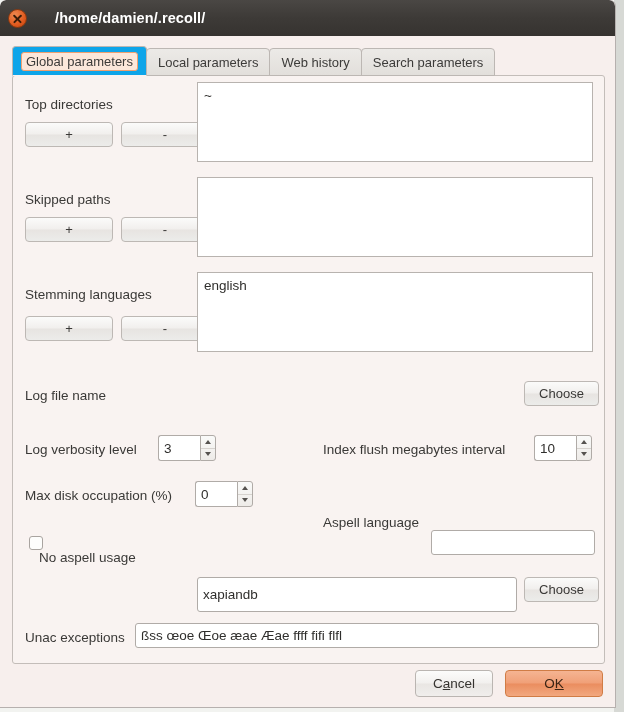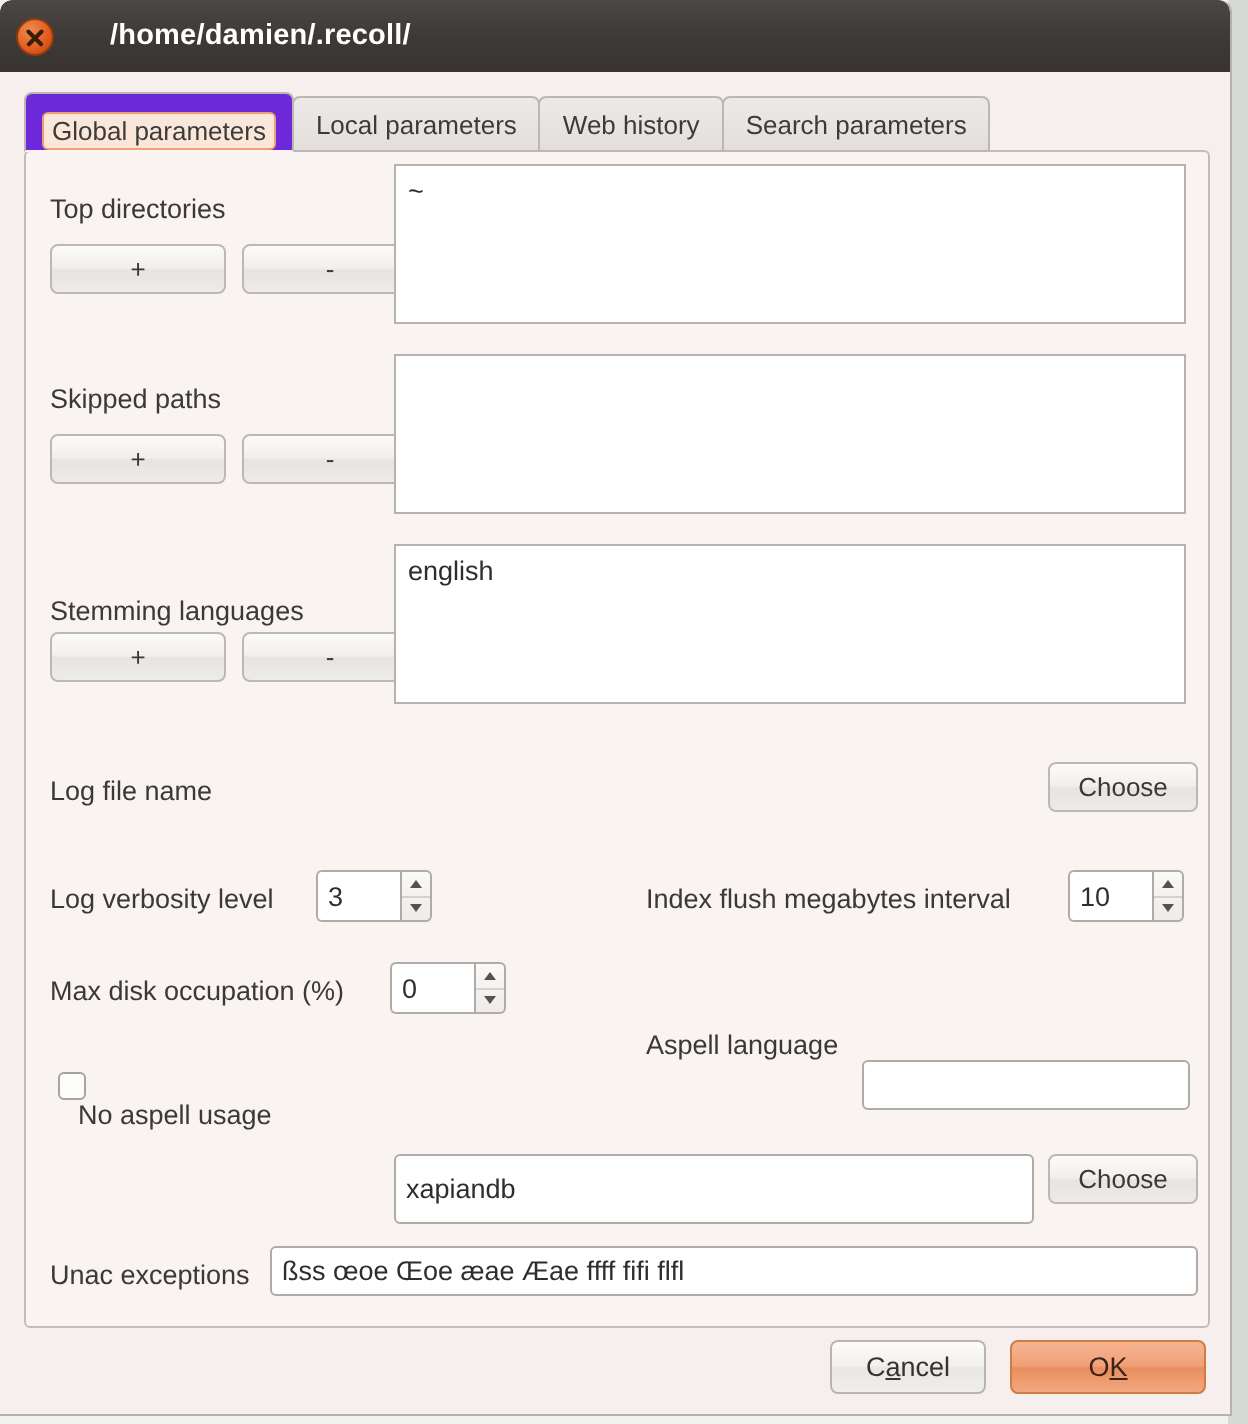--- a/index.html
+++ b/index.html
@@ -107,26 +107,25 @@
     background: linear-gradient(to bottom, #eceae7 0%, #e2dfdb 100%);
     border: 1px solid #bcb7b3;
     border-bottom: 1px solid #bcb7b3;
     border-top-left-radius: 4px;
     border-top-right-radius: 4px;
     margin-right: -1px;
     box-sizing: border-box;
     white-space: nowrap;
   }
   .tab.active {
-    background: #6d28d9;
+    background: #0ea5e9;
     border-bottom-color: #f9f3f1;
     height: 30px;
     z-index: 4;
     padding: 0 8px;
-    align-items: flex-end;
   }
   .tab.active .tab-label {
     border: 1px solid #f0a070;
     background: #fbe7da;
     border-radius: 3px;
     padding: 1px 4px;
     line-height: 15px;
   }
 
   
@@ -328,21 +327,21 @@
 
       <div class="label abs" style="left:12px; top:116px;">Skipped paths</div>
       <div class="btn abs" style="left:12px; top:141px; width:88px; height:25px;">
         <span>+</span>
       </div>
       <div class="btn abs" style="left:108px; top:141px; width:88px; height:25px;">
         <span>-</span>
       </div>
       <div class="listbox abs" style="left:184px; top:101px; width:396px; height:80px;"></div>
 
-      <div class="label abs" style="left:12px; top:211px;margin-top:11px;">Stemming languages</div>
+      <div class="label abs" style="left:12px; top:211px;">Stemming languages</div>
       <div class="btn abs" style="left:12px; top:240px; width:88px; height:25px;">
         <span>+</span>
       </div>
       <div class="btn abs" style="left:108px; top:240px; width:88px; height:25px;">
         <span>-</span>
       </div>
       <div class="listbox abs" style="left:184px; top:196px; width:396px; height:80px;">
         <div class="item">english</div>
       </div>
 

